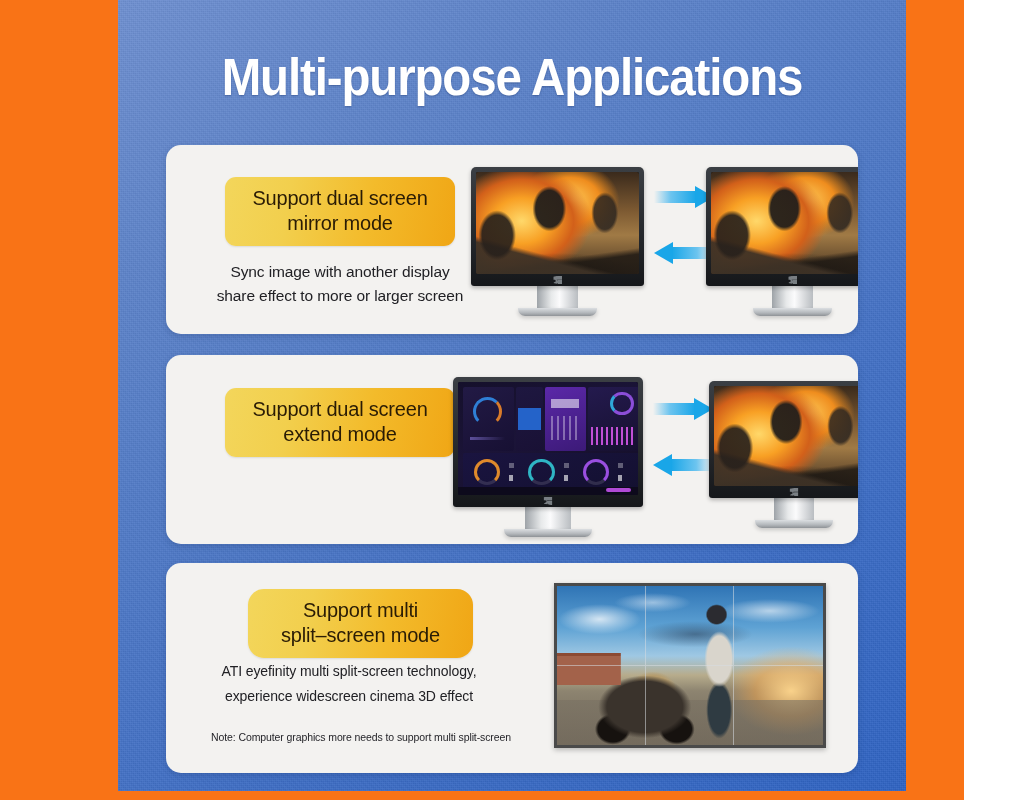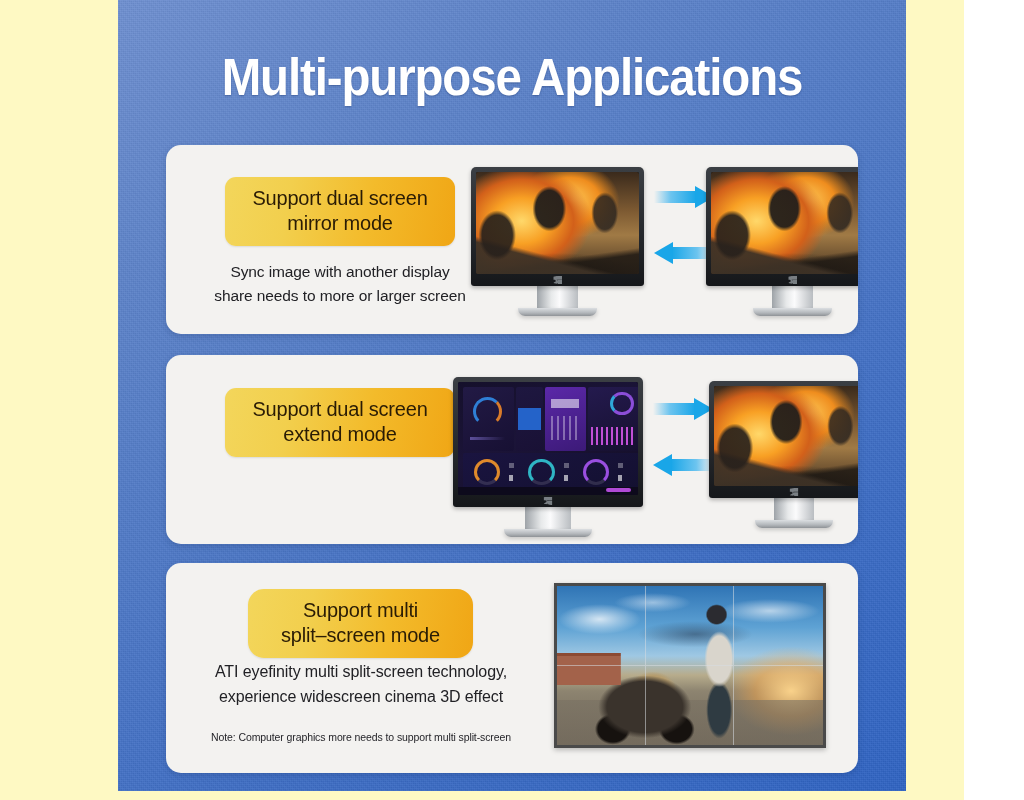--- a/index.html
+++ b/index.html
@@ -9,21 +9,21 @@
     height: 800px;
     background: #ffffff;
     font-family: "Liberation Sans", sans-serif;
     overflow: hidden;
   }
 
   #root {
     position: relative;
     width: 964px;
     height: 800px;
-    background: #fef9c3;
+    background: #f97316;
   }
 
   
   .blue-panel {
     position: absolute;
     left: 118px;
     top: 0px;
     width: 788px;
     height: 791px;
     background:
@@ -98,21 +98,21 @@
     position: absolute;
     color: #212125;
     font-size: 15.5px;
     line-height: 24px;
     text-align: center;
     white-space: pre-line;
     letter-spacing: -0.1px;
   }
   #desc-1 { left: 18px; top: 115px; width: 312px; }
   #desc-2 { left: 18px; top: 114px; width: 312px; }
-  #desc-3 { left: 20px; top: 96px; width: 350px; font-size: 16px; line-height: 25px; }
+  #desc-3 { left: 8px; top: 96px; width: 350px; font-size: 14px; line-height: 25px; }
 
   .note {
     position: absolute;
     left: 20px;
     top: 168px;
     width: 350px;
     text-align: center;
     color: #25252a;
     font-size: 10.5px;
     letter-spacing: -0.1px;
@@ -381,21 +381,21 @@
     <div class="noise"></div>
 
     <div class="page-title">Multi-purpose Applications</div>
 
     <div class="card" id="card-1">
 
       <div class="badge" id="badge-1">Support dual screen
 mirror mode</div>
 
       <div class="desc" id="desc-1">Sync image with another display
-share needs to more or larger screen</div>
+share effect to more or larger screen</div>
 
       <div class="monitor" style="left:305px; top:22px; width:173px;">
         <div class="mon-bezel">
           <div class="mon-screen">
             <div class="scene-game"></div>
           </div>
           <div class="mon-logo"></div>
         </div>
         <div class="mon-neck"></div>
         <div class="mon-base"></div>

